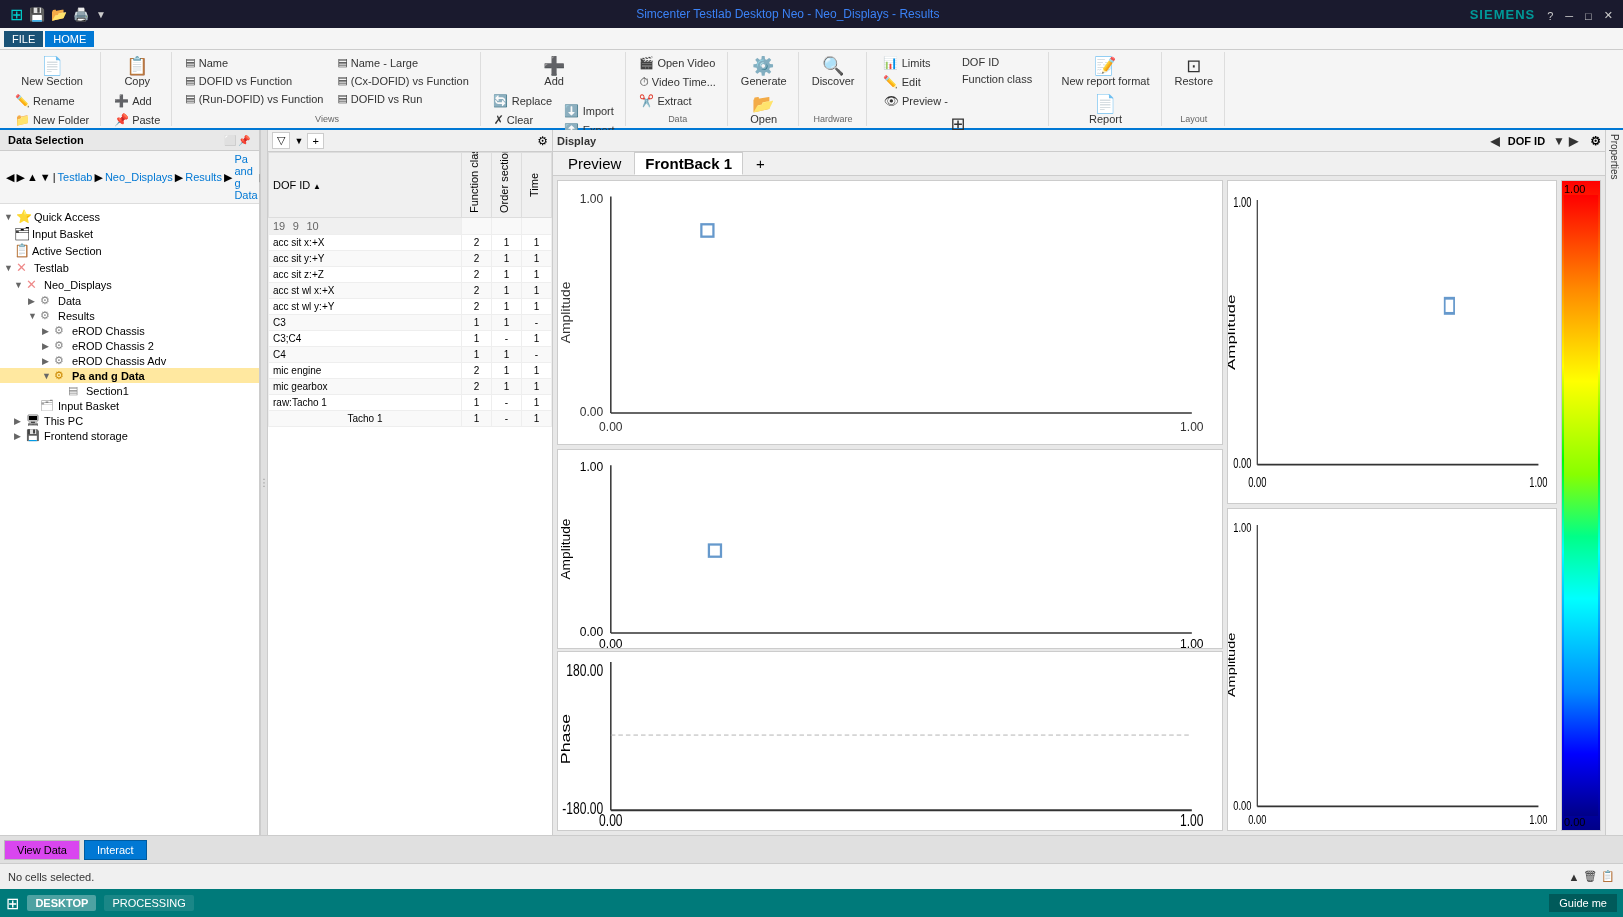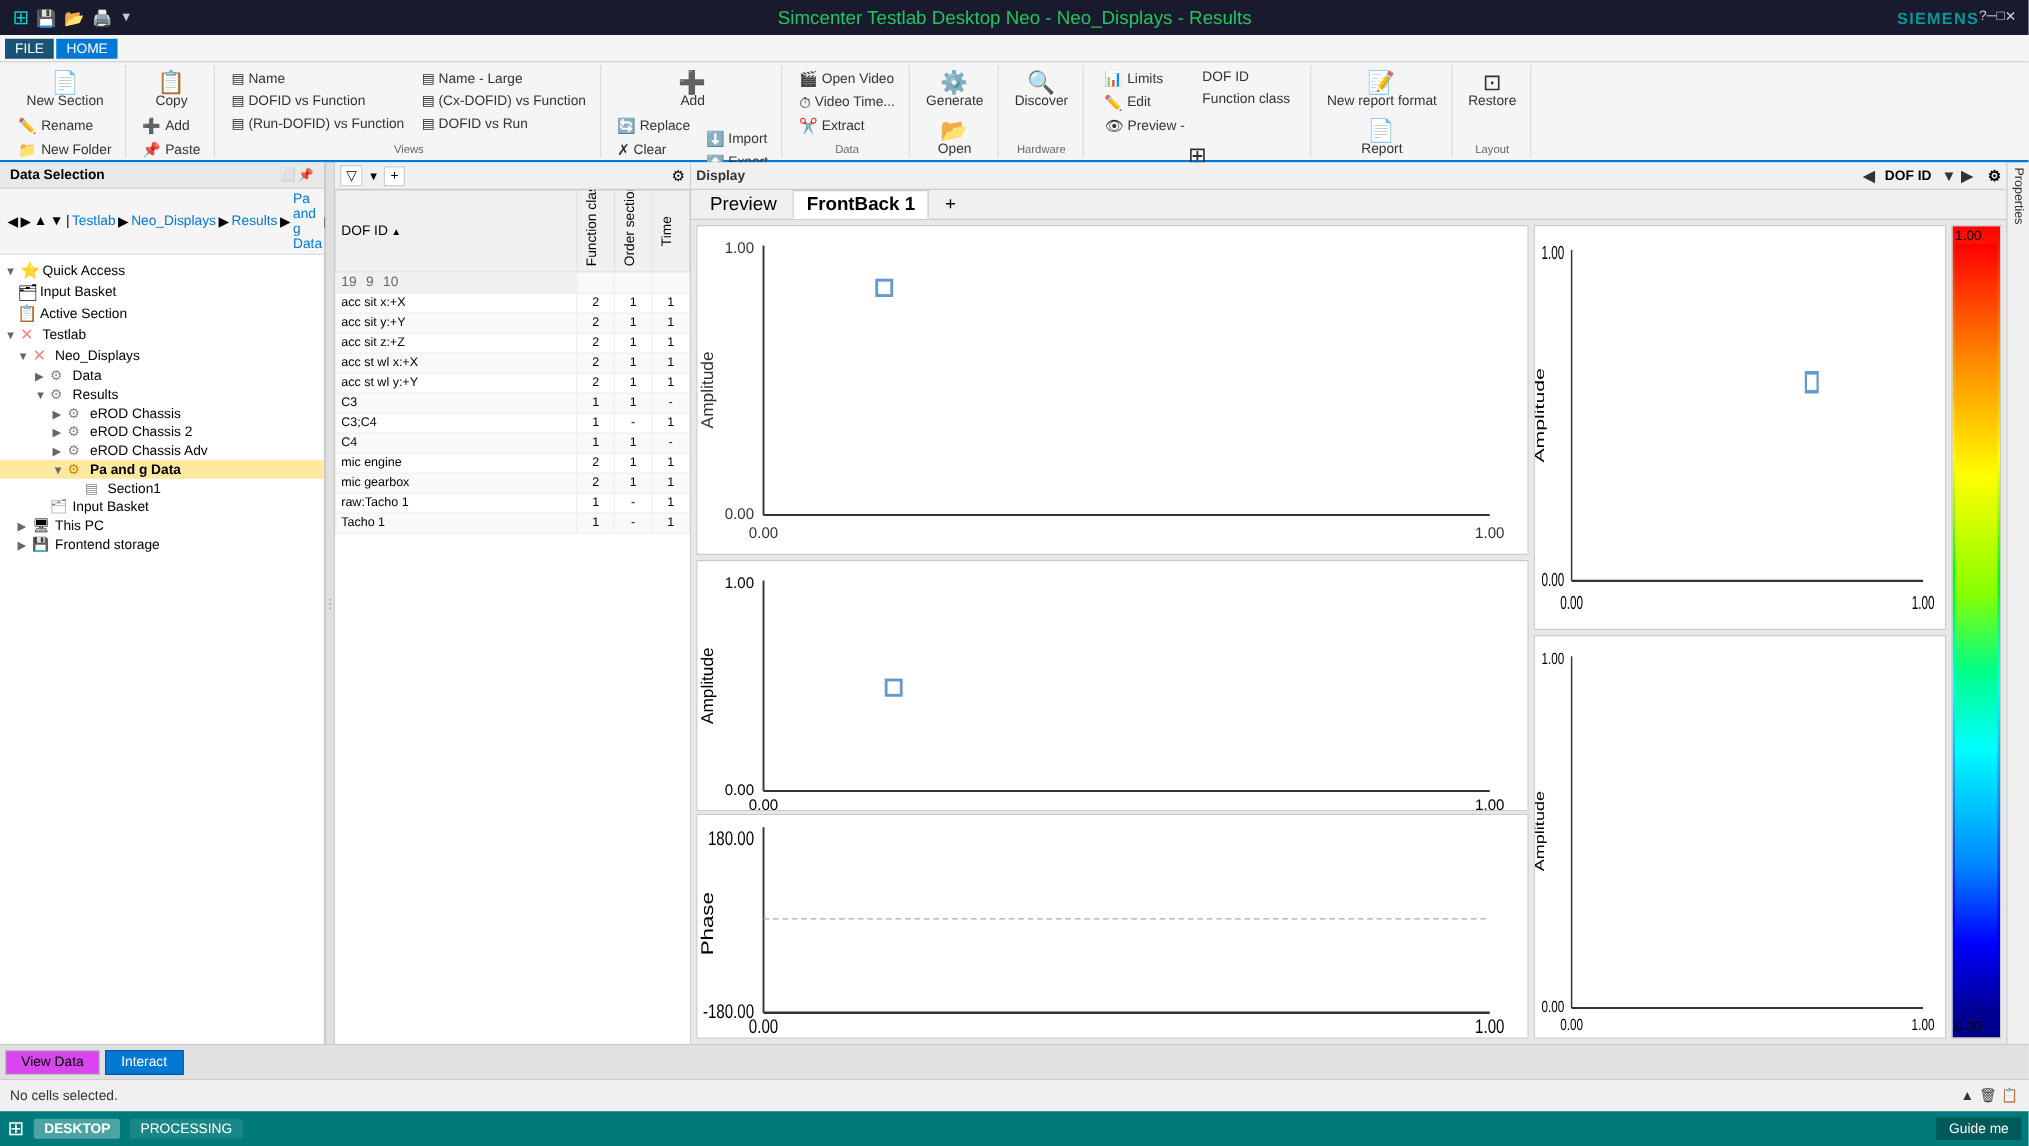--- a/index.html
+++ b/index.html
@@ -8,21 +8,21 @@
     
     #title-bar {
       background: #1a1a2e;
       color: #ccc;
       height: 28px;
       display: flex;
       align-items: center;
       justify-content: space-between;
       padding: 0 10px;
     }
-    #title-bar .title { color: #22c55e; font-size: 15px; margin: 0 auto; }
+    #title-bar .title { color: #3b82f6; font-size: 12px; margin: 0 auto; }
     #title-bar .siemens { color: #009999; font-weight: bold; font-size: 13px; letter-spacing: 1px; }
 
     
     #menu-bar {
       background: #f5f5f5;
       border-bottom: 1px solid #ccc;
       height: 22px;
       display: flex;
       align-items: center;
       padding: 0 4px;
@@ -383,21 +383,21 @@
 
 <div id="title-bar">
   <div style="display:flex;align-items:center;gap:6px;">
     <span style="color:#00cccc;font-size:16px;">⊞</span>
     <span style="color:#ccc;font-size:13px;cursor:pointer;">💾</span>
     <span style="color:#ccc;font-size:13px;cursor:pointer;">📂</span>
     <span style="color:#ccc;font-size:13px;cursor:pointer;">🖨️</span>
     <span style="color:#ccc;font-size:10px;cursor:pointer;">▼</span>
   </div>
   <span class="title">Simcenter Testlab Desktop Neo - Neo_Displays - Results</span>
-  <div style="display:flex;align-items:flex-start;">
+  <div style="display:flex;align-items:flex-end;gap:12px;">
     <span class="siemens">SIEMENS</span>
     <span style="color:#ccc;cursor:pointer;">?</span>
     <span style="color:#ccc;cursor:pointer;">─</span>
     <span style="color:#ccc;cursor:pointer;">□</span>
     <span style="color:#ccc;cursor:pointer;">✕</span>
   </div>
 </div>
 
 <div id="menu-bar">
   <span class="menu-item" style="background:#1a5276;color:white;">FILE</span>
@@ -838,21 +838,21 @@
       <td style="text-align:center;">1</td>
       <td style="text-align:center;">1</td>
     </tr>
               <tr>
       <td style="font-size:10px;padding-left:4px;">raw:Tacho 1</td>
       <td style="text-align:center;">1</td>
       <td style="text-align:center;">-</td>
       <td style="text-align:center;">1</td>
     </tr>
               <tr>
-      <td style="font-size:10px;padding-left:4px;">Tacho 1</td>
+      <td style="font-size:10px;padding-left:4px;text-align:center;">Tacho 1</td>
       <td style="text-align:center;">1</td>
       <td style="text-align:center;">-</td>
       <td style="text-align:center;">1</td>
     </tr>
             </tbody>
         </table>
       </div>
     </div>
 
     <div id="display-area">

